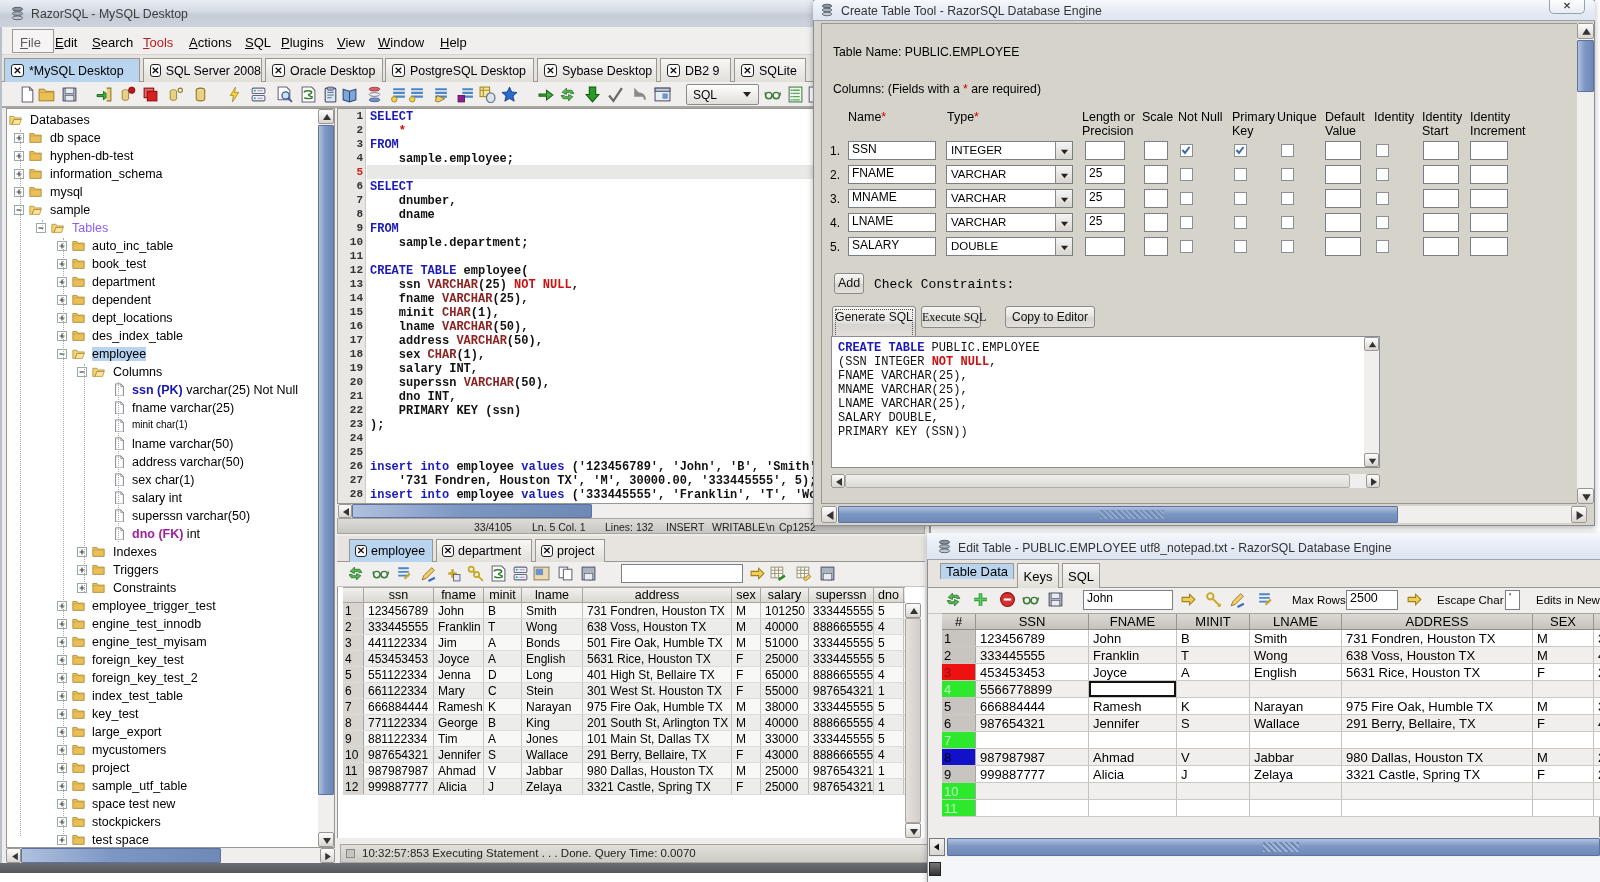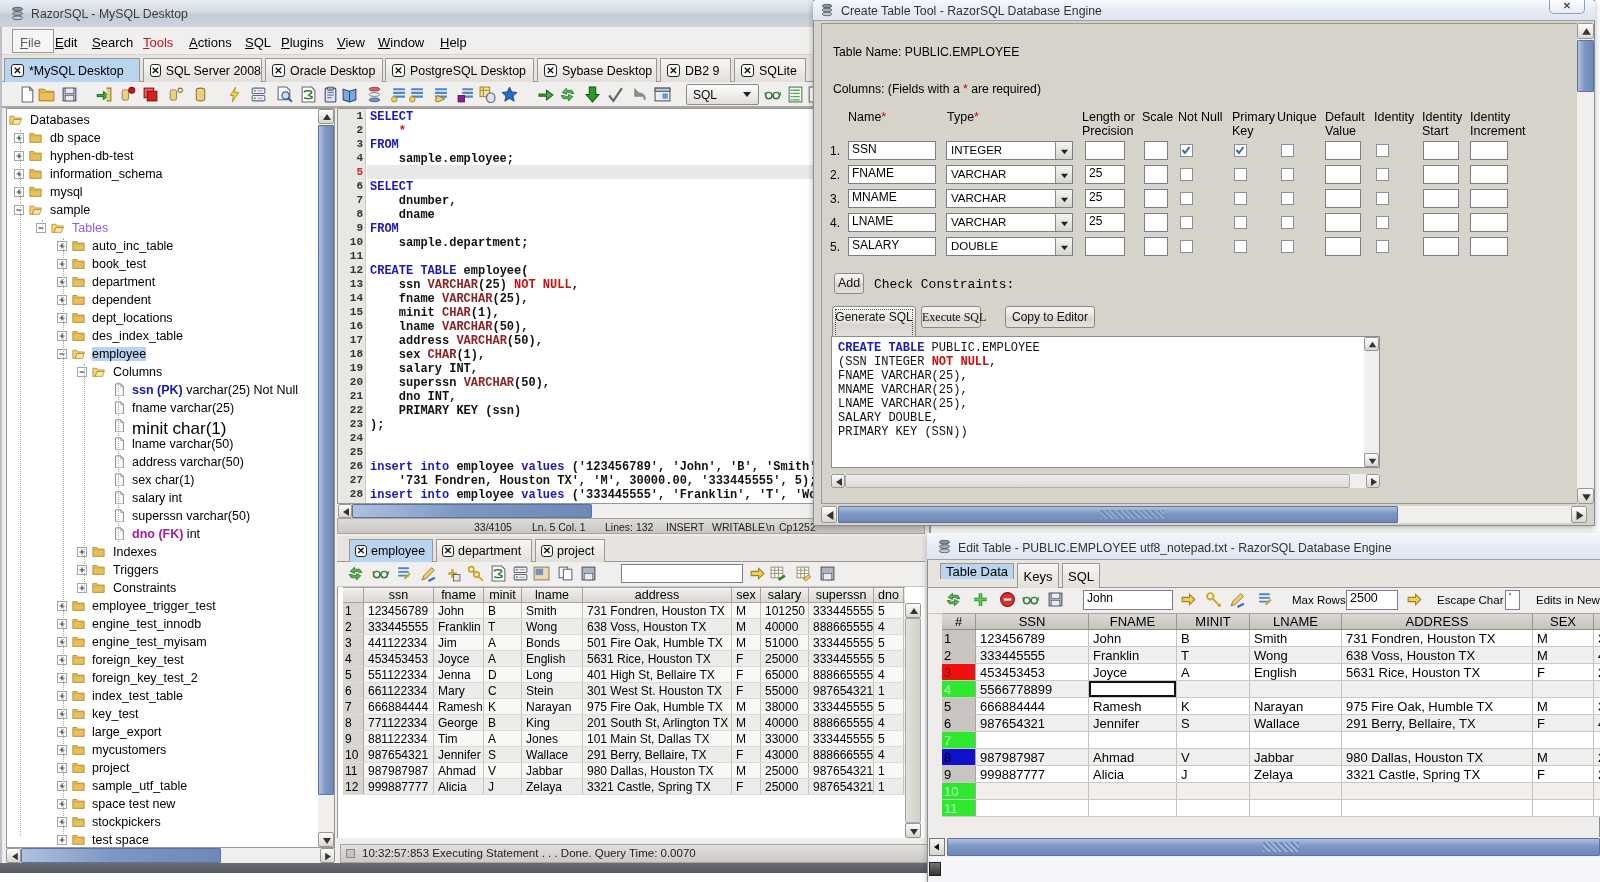--- a/index.html
+++ b/index.html
@@ -347,21 +347,21 @@
 <div class="abs" style="left:132px;top:383px;font-size:12.5px;color:#000;white-space:pre;"><span style="color:#1818b0;font-weight:bold">ssn (PK)</span> varchar(25) Not Null</div>
 <svg class="abs" style="left:114px;top:401px" width="11" height="13" viewBox="0 0 11 15">
     <path d="M1 1h6l3 3v11H1z" fill="#fff" stroke="#778" stroke-width="1"></path>
     <path d="M7 1v3h3" fill="none" stroke="#778" stroke-width="0.8"></path>
   </svg>
 <div class="abs" style="left:132px;top:401px;font-size:12.5px;color:#000;white-space:pre;">fname varchar(25)</div>
 <svg class="abs" style="left:114px;top:419px" width="11" height="13" viewBox="0 0 11 15">
     <path d="M1 1h6l3 3v11H1z" fill="#fff" stroke="#778" stroke-width="1"></path>
     <path d="M7 1v3h3" fill="none" stroke="#778" stroke-width="0.8"></path>
   </svg>
-<div class="abs" style="left:132px;top:419px;font-size:17px;color:#000;white-space:pre;">minit char(1)</div>
+<div class="abs" style="left:132px;top:419px;font-size:10px;color:#000;white-space:pre;">minit char(1)</div>
 <svg class="abs" style="left:114px;top:437px" width="11" height="13" viewBox="0 0 11 15">
     <path d="M1 1h6l3 3v11H1z" fill="#fff" stroke="#778" stroke-width="1"></path>
     <path d="M7 1v3h3" fill="none" stroke="#778" stroke-width="0.8"></path>
   </svg>
 <div class="abs" style="left:132px;top:437px;font-size:12.5px;color:#000;white-space:pre;">lname varchar(50)</div>
 <svg class="abs" style="left:114px;top:455px" width="11" height="13" viewBox="0 0 11 15">
     <path d="M1 1h6l3 3v11H1z" fill="#fff" stroke="#778" stroke-width="1"></path>
     <path d="M7 1v3h3" fill="none" stroke="#778" stroke-width="0.8"></path>
   </svg>
 <div class="abs" style="left:132px;top:455px;font-size:12.5px;color:#000;white-space:pre;">address varchar(50)</div>

